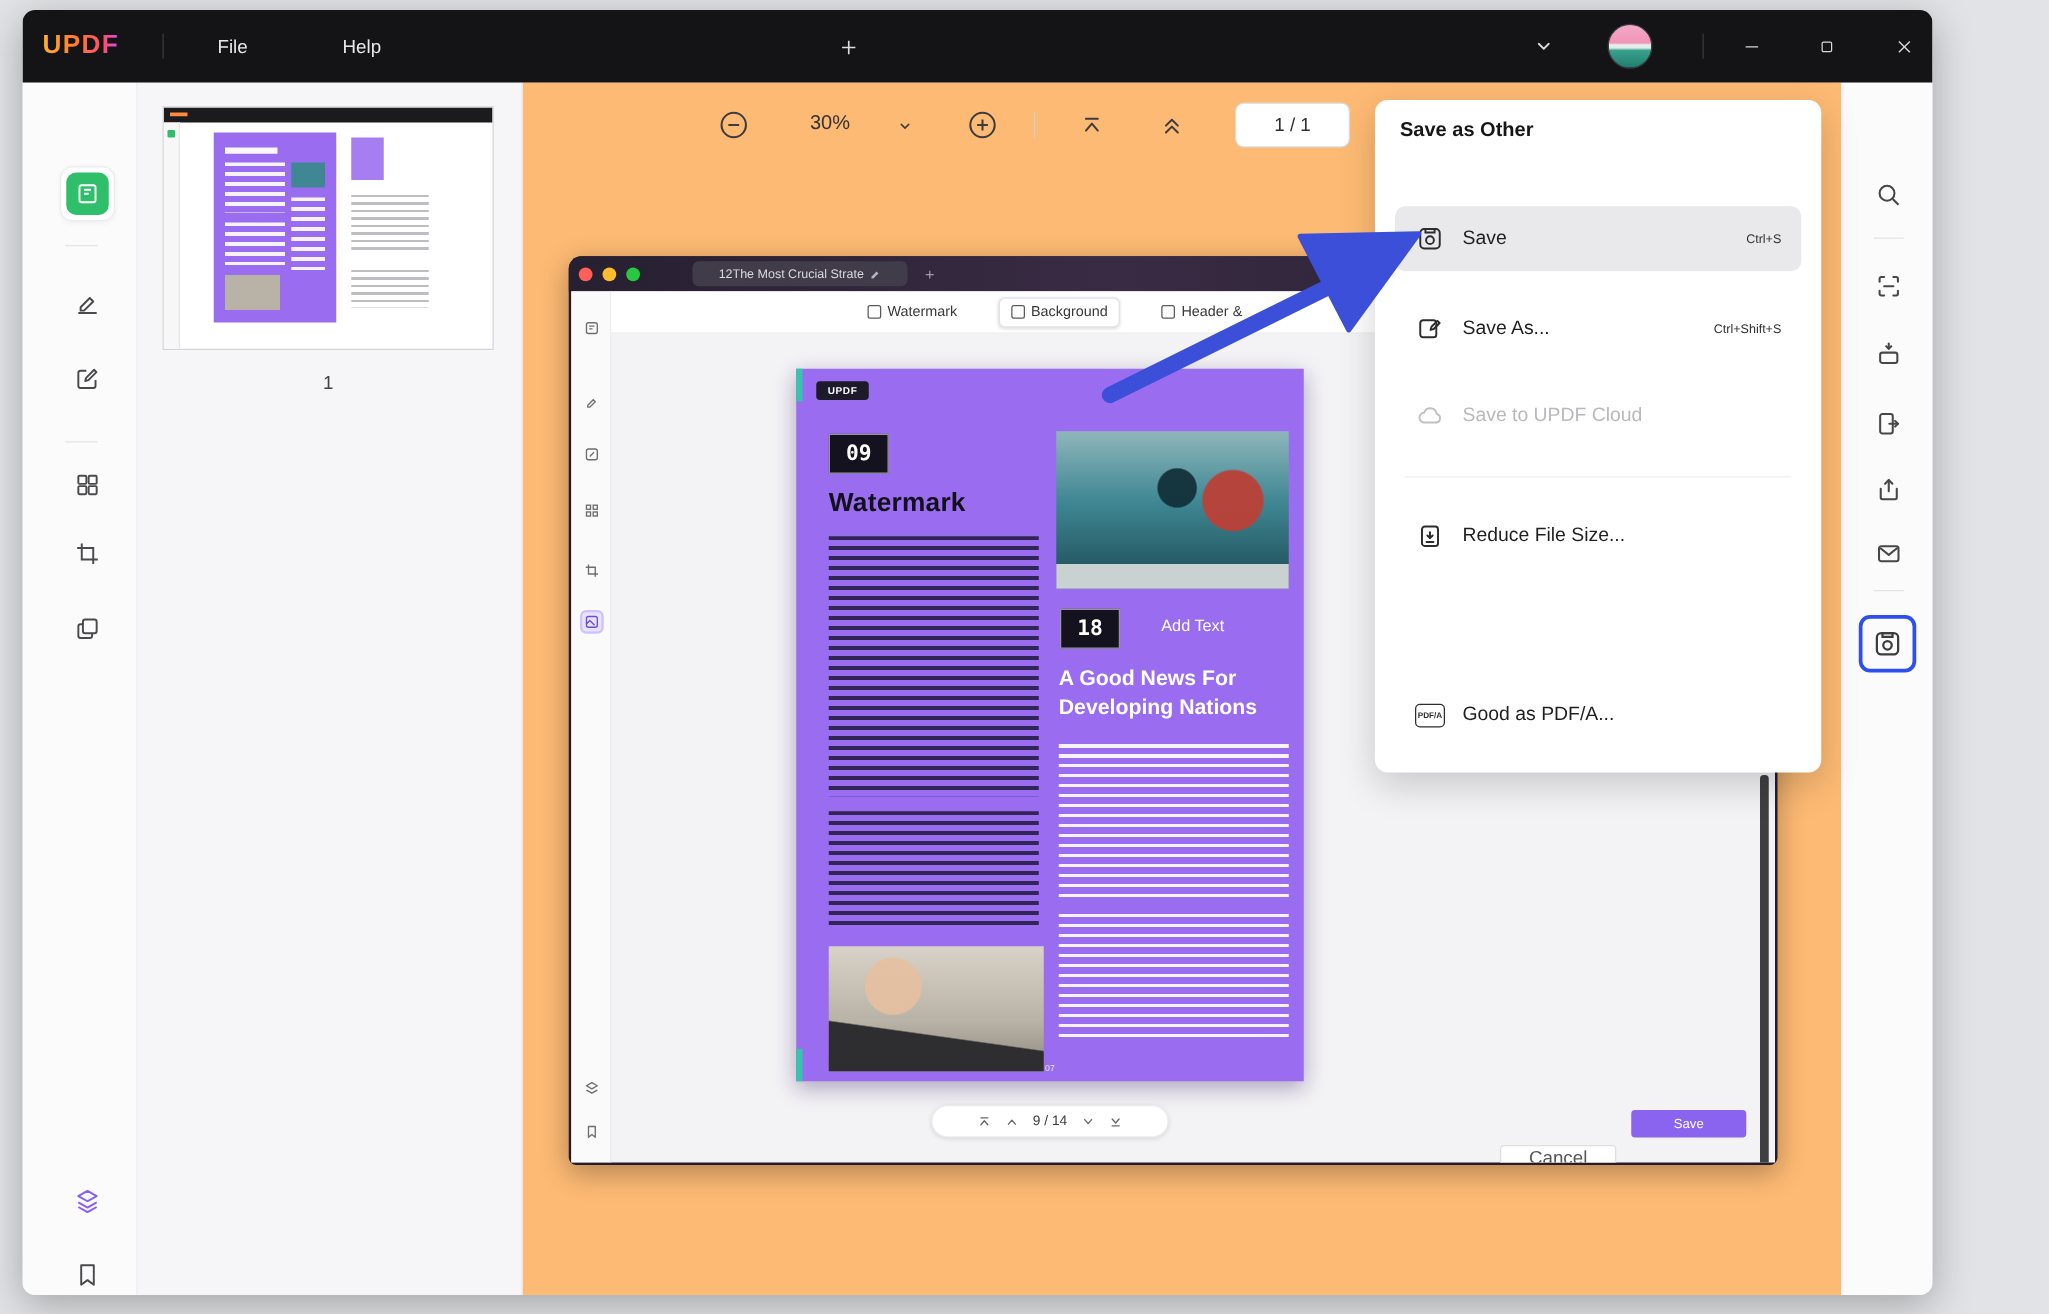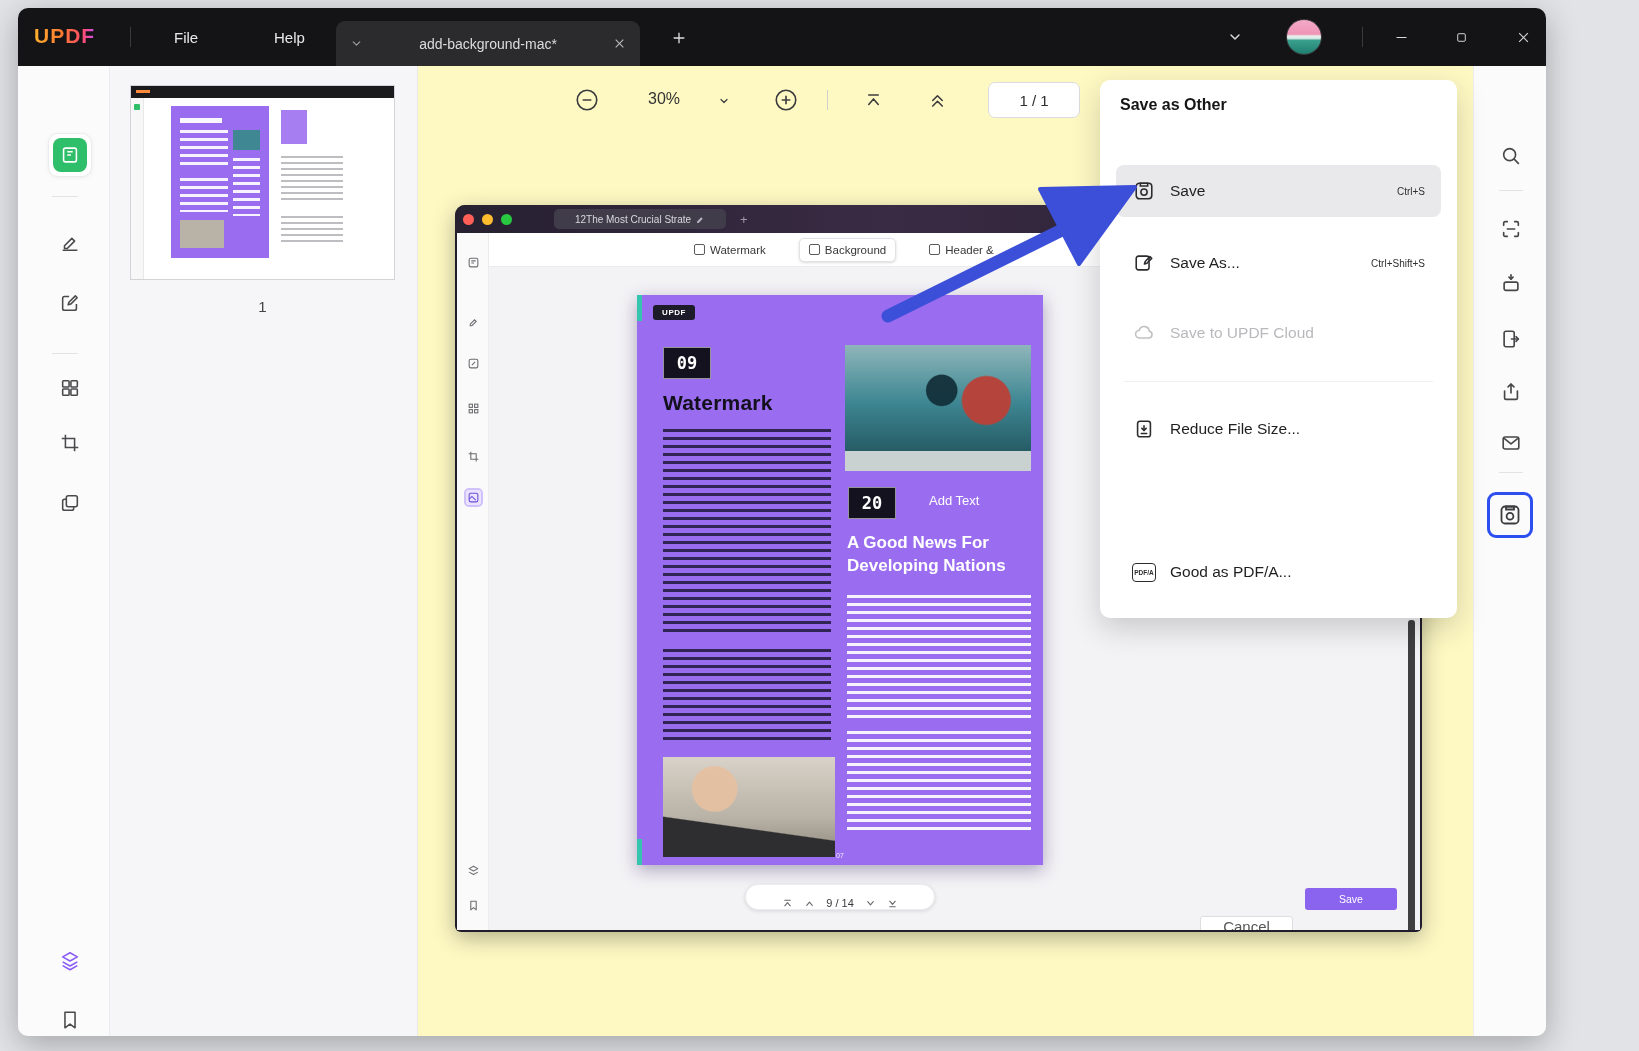--- a/index.html
+++ b/index.html
@@ -37,21 +37,21 @@
   .mt-bar{position:absolute;left:0;top:0;right:0;height:12px;background:#1b1b1d}
   .mt-logo{position:absolute;left:5px;top:4px;width:14px;height:3px;background:#ff8a3c}
   .mt-side{position:absolute;left:0;top:12px;width:13px;bottom:0;background:#f7f7f8;border-right:1px solid #e8e8ea}
   .mt-green{position:absolute;left:3px;top:6px;width:6px;height:6px;background:#2fbe6a;border-radius:1px}
   .thumb-label{position:absolute;left:20px;top:232px;width:265px;text-align:center;font-size:15px;color:#444}
   .lines-light{background-image:repeating-linear-gradient(to bottom,rgba(255,255,255,.92) 0,rgba(255,255,255,.92) 3px,transparent 3px,transparent 8px)}
   .lines-dark{background-image:repeating-linear-gradient(to bottom,rgba(26,21,52,.82) 0,rgba(26,21,52,.82) 3px,transparent 3px,transparent 8px)}
   .lines-gray{background-image:repeating-linear-gradient(to bottom,rgba(110,110,118,.45) 0,rgba(110,110,118,.45) 2px,transparent 2px,transparent 6px)}
 
   
-  .canvas{position:absolute;left:400px;top:58px;width:1055px;bottom:0;background:#fef9c3;z-index:5}
+  .canvas{position:absolute;left:400px;top:58px;width:1055px;bottom:0;background:#fdba74;z-index:5}
   .ct-ic{position:absolute;display:flex;align-items:center;justify-content:center;color:#3c3c3e}
   .zoom-text{position:absolute;left:215px;top:24px;width:62px;text-align:center;font-size:16px;color:#333}
   .ct-sep{position:absolute;left:409px;top:24px;width:1px;height:20px;background:#cfcfd2}
   .page-box{position:absolute;left:570px;top:16px;width:92px;height:36px;background:#fff;border:1px solid #dcdcde;border-radius:7px;display:flex;align-items:center;justify-content:center;font-size:15px;color:#2e2e2e}
 
   
   .mac{position:absolute;left:37px;top:139px;width:967px;height:727px;background:#221d2c;border-radius:10px 10px 6px 6px;box-shadow:0 6px 22px rgba(0,0,0,.3)}
   .mac-tb{position:absolute;left:0;top:0;right:0;height:28px;background:linear-gradient(90deg,#262030 0%,#392b44 45%,#241e2c 100%);border-radius:10px 10px 0 0;display:flex;align-items:center}
   .tl{width:11px;height:11px;border-radius:50%;margin-left:8px}
   .mac-tab{margin-left:42px;height:20px;width:172px;background:#413c4a;border-radius:5px;display:flex;align-items:center;justify-content:center;gap:5px;color:#d9d9dc;font-size:10px;white-space:nowrap;overflow:hidden}
@@ -78,21 +78,21 @@
      background:radial-gradient(circle at 76% 44%,rgba(186,64,55,.95) 0 15%,transparent 16%),
                 radial-gradient(circle at 52% 36%,rgba(18,48,58,.95) 0 12%,transparent 13%),
                 linear-gradient(0deg,#c9d2d0 0 16%,transparent 16%),
                 linear-gradient(180deg,#8fb6ba 0%,#3e8793 45%,#1c4a53 100%)}
   .photo-laptop{position:absolute;left:26px;top:462px;width:172px;height:100px;
      background:radial-gradient(circle at 30% 32%,rgba(231,192,160,.9) 0 16%,transparent 17%),
                 linear-gradient(8deg,#2e2e31 0 32%,transparent 33%),
                 linear-gradient(180deg,#d8d2c8 0%,#b9b2a6 60%,#8e887c 100%)}
 
   
-  .mac-pager{position:absolute;left:288px;top:651px;width:190px;height:26px;background:#fff;border:1px solid #ececee;border-radius:13px;box-shadow:0 1px 4px rgba(0,0,0,.12);display:flex;align-items:flex-end;justify-content:center;gap:11px;color:#67676b}
+  .mac-pager{position:absolute;left:288px;top:651px;width:190px;height:26px;background:#fff;border:1px solid #ececee;border-radius:13px;box-shadow:0 1px 4px rgba(0,0,0,.12);display:flex;align-items:center;justify-content:center;gap:11px;color:#67676b}
   .mac-pager .pt{font-size:11px;color:#3a3a3c}
   .mac-cancel{position:absolute;left:743px;top:683px;width:93px;height:20px;background:#fff;border:1px solid #dedee0;border-radius:3px;display:flex;align-items:center;justify-content:center;font-size:15px;color:#565658}
   .mac-save{position:absolute;left:848px;top:655px;width:92px;height:22px;background:#8a63ee;border-radius:3px;display:flex;align-items:center;justify-content:center;font-size:10.5px;color:#fff}
   .mac-scroll{position:absolute;left:951px;top:387px;width:7px;height:312px;background:#3f3f42;border-radius:3px}
 
   
   .save-dd{position:absolute;left:1082px;top:72px;width:357px;height:538px;background:#fff;border-radius:10px;box-shadow:0 10px 30px rgba(0,0,0,.18);z-index:40}
   .dd-title{position:absolute;left:20px;top:16px;font-size:16px;font-weight:bold;color:#161616}
   .dd-item{position:absolute;left:16px;right:16px;height:52px;border-radius:8px;display:flex;align-items:center;padding:0 16px;gap:14px;color:#1f1f1f;font-size:15.5px;cursor:pointer}
   .dd-item.hl{background:#e9e9eb}
@@ -117,34 +117,20 @@
 
 <div class="stage">
  <div class="app">
 
   <div class="titlebar">
     <div class="logo">UPDF</div>
     <div class="tb-sep"></div>
     <div class="menu-item" style="left:132px;padding:0 24px">File</div>
     <div class="menu-item" style="left:232px;padding:0 24px">Help</div>
 
-    <div class="doc-tab">
-      <span class="tab-chev">
-            <svg width="13" height="13" viewBox="0 0 24 24" fill="none" stroke="currentColor" stroke-width="2.4" stroke-linecap="round" stroke-linejoin="round">
-              <polyline points="6 9 12 15 18 9"></polyline>
-            </svg>
-          </span>
-      <span class="tab-title">add-background-mac*</span>
-      <span class="tab-close">
-            <svg width="13" height="13" viewBox="0 0 24 24" fill="none" stroke="currentColor" stroke-width="2">
-              <line x1="5" y1="5" x2="19" y2="19"></line>
-              <line x1="19" y1="5" x2="5" y2="19"></line>
-            </svg>
-          </span>
-    </div>
     <div class="tb-plus">
           <svg width="16" height="16" viewBox="0 0 24 24" fill="none" stroke="currentColor" stroke-width="2">
             <line x1="12" y1="4" x2="12" y2="20"></line>
             <line x1="4" y1="12" x2="20" y2="12"></line>
           </svg>
         </div>
 
     <div class="tb-ic" style="left:1196px">
           <svg width="16" height="16" viewBox="0 0 24 24" fill="none" stroke="currentColor" stroke-width="2.2" stroke-linecap="round" stroke-linejoin="round">
             <polyline points="6 9 12 15 18 9"></polyline>
@@ -372,21 +358,21 @@
           <div class="teal-a" style="left:0;bottom:0;width:5px;height:26px"></div>
           <div class="pg-logo">UPDF</div>
 
           <div class="badge" style="left:26px;top:52px">09</div>
           <div class="pg-h1">Watermark</div>
           <div class="abs lines-dark" style="left:26px;top:134px;width:168px;height:208px"></div>
           <div class="abs lines-dark" style="left:26px;top:354px;width:168px;height:94px"></div>
           <div class="photo-laptop"></div>
 
           <div class="photo-women"></div>
-          <div class="badge" style="left:211px;top:192px">20</div>
+          <div class="badge" style="left:211px;top:192px">18</div>
           <div class="pg-add">Add Text</div>
           <div class="pg-h2">A Good News For Developing Nations</div>
           <div class="abs lines-light" style="left:210px;top:300px;width:184px;height:128px"></div>
           <div class="abs lines-light" style="left:210px;top:436px;width:184px;height:104px"></div>
           <div class="pg-foot">07</div>
         </div>
 
         <div class="mac-pager">
           <svg width="11" height="11" viewBox="0 0 24 24" fill="none" stroke="currentColor" stroke-width="2.4" stroke-linecap="round" stroke-linejoin="round">
                 <line x1="6" y1="5" x2="18" y2="5"></line>

